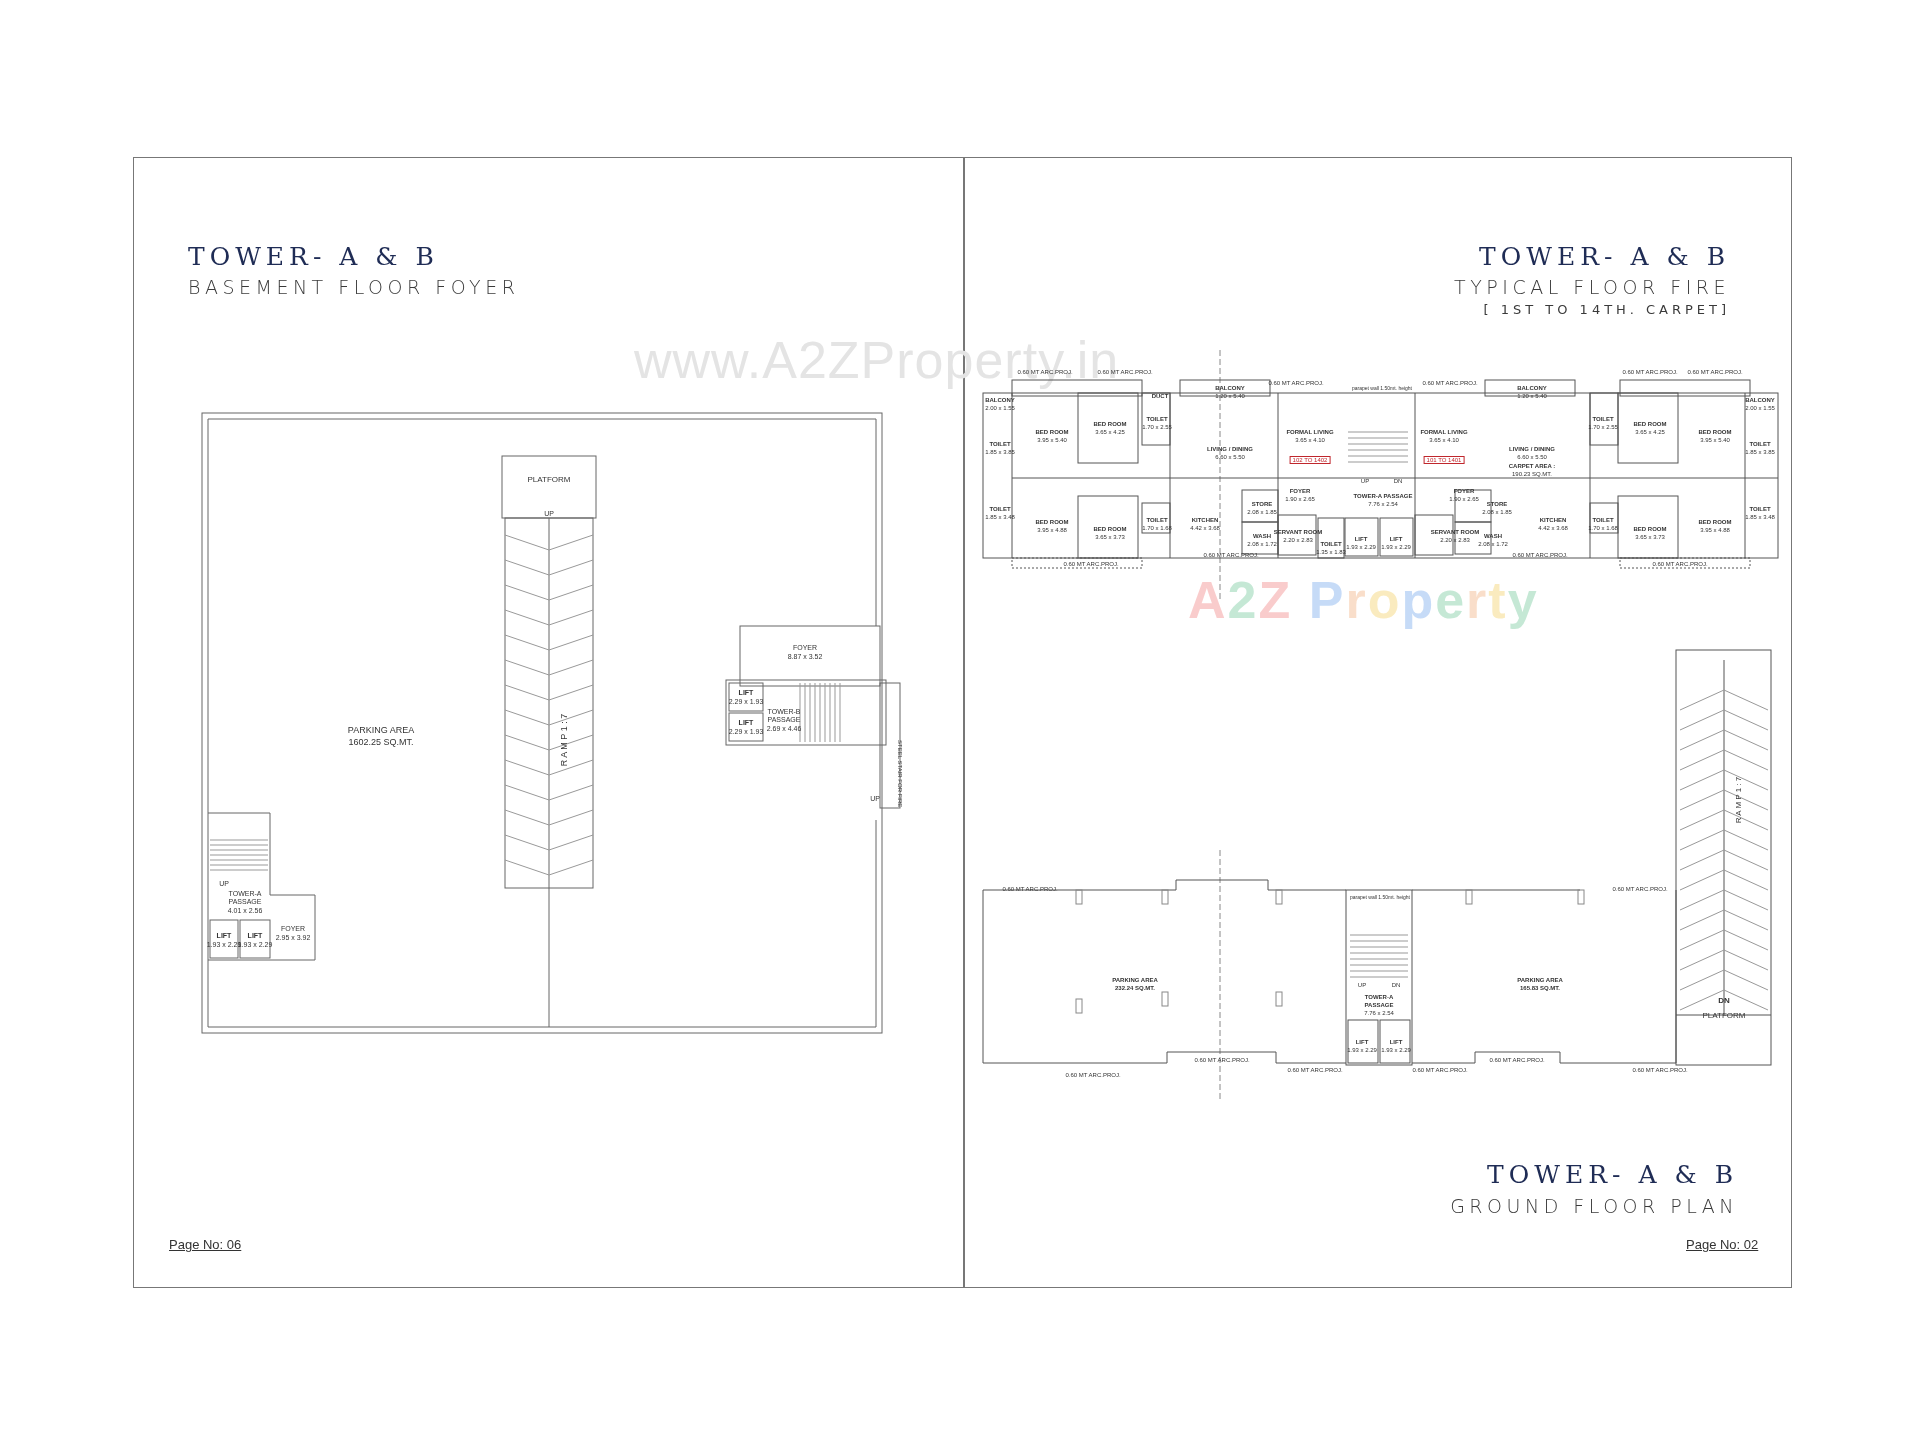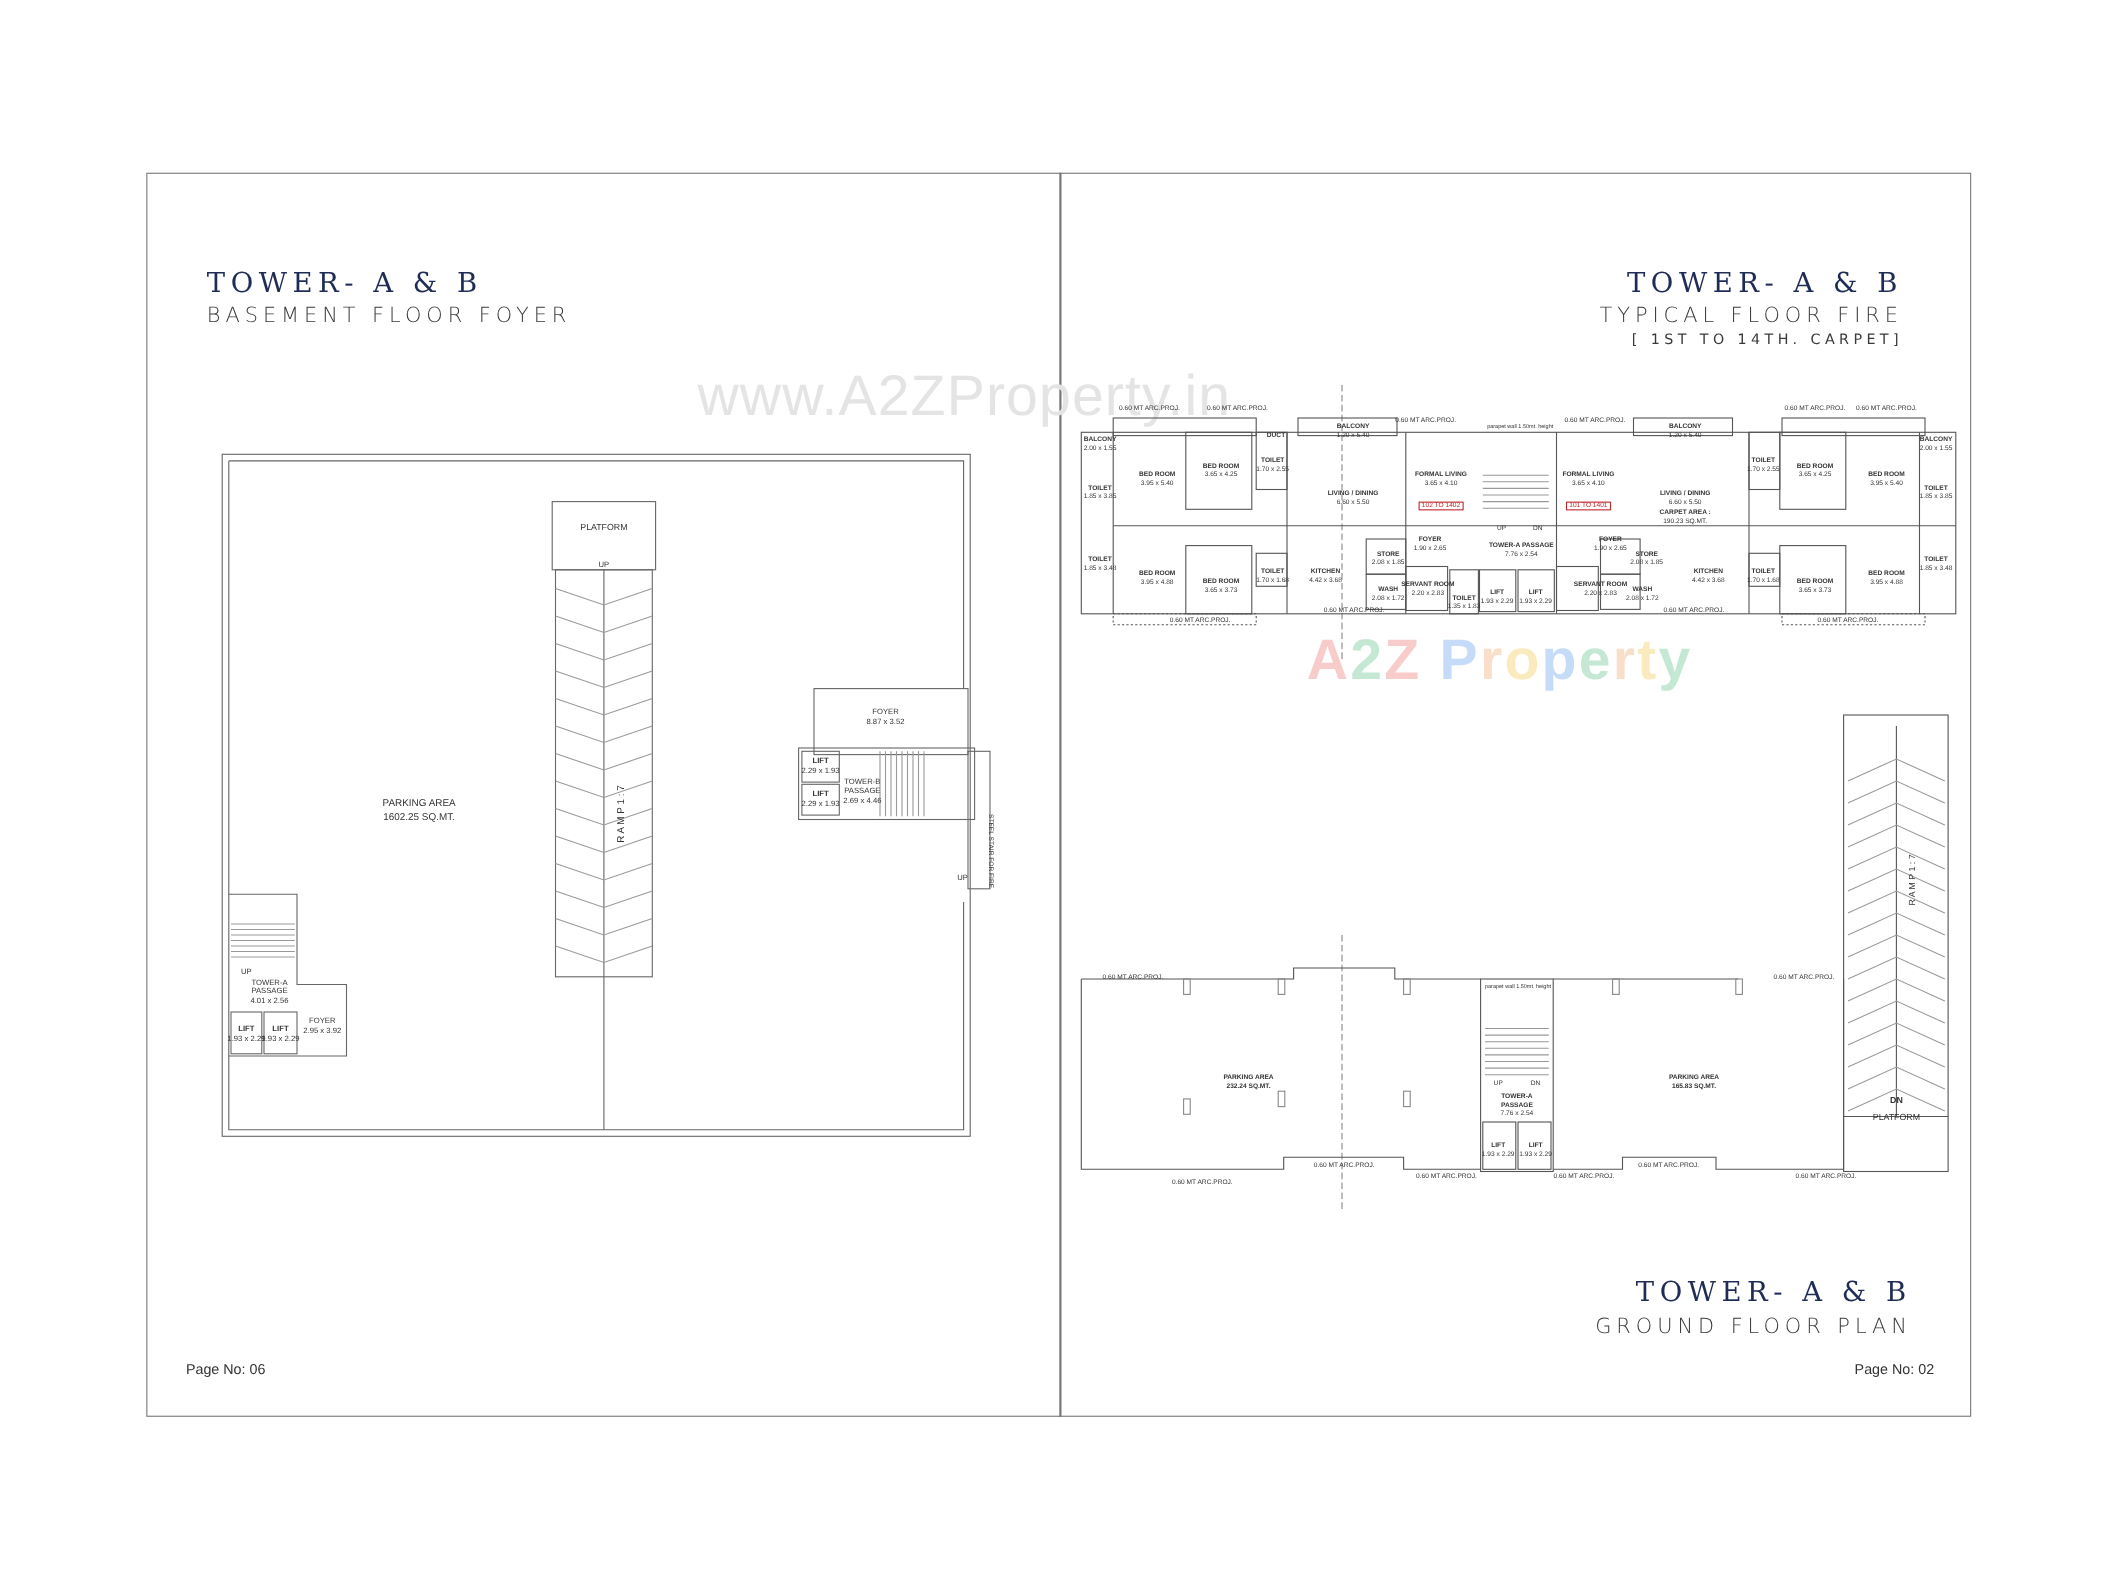--- a/index.html
+++ b/index.html
@@ -2,21 +2,21 @@
 <html><head>
 <meta charset="utf-8">
 <style>
   html,body{margin:0;padding:0;background:#fff;}
   body{width:1920px;height:1440px;position:relative;overflow:hidden;font-family:"Liberation Sans",sans-serif;color:#333;}
   .sheet{position:absolute;left:133px;top:157px;width:1659px;height:1131px;border:1.5px solid #777;box-sizing:border-box;}
   .divider{position:absolute;left:963px;top:157px;width:1.5px;height:1131px;background:#777;}
   .title-main{position:absolute;font-family:"DejaVu Serif",serif;color:#1f2c55;font-size:25px;letter-spacing:5px;white-space:nowrap;}
   .title-sub{position:absolute;font-family:"DejaVu Sans",sans-serif;color:#3a3a3a;font-size:19px;letter-spacing:4.5px;white-space:nowrap;font-weight:300;}
   .title-sub2{position:absolute;font-family:"DejaVu Sans",sans-serif;color:#3a3a3a;font-size:13px;letter-spacing:4px;white-space:nowrap;}
-  .page-no{position:absolute;font-size:13px;color:#333;}
+  .page-no{position:absolute;font-size:13px;color:#333;text-decoration:underline;}
   .wm1{position:absolute;left:634px;top:330px;font-size:52px;color:#e4e4e4;letter-spacing:1px;white-space:nowrap;}
   .wm2{position:absolute;left:1188px;top:570px;font-size:52px;font-weight:bold;white-space:nowrap;letter-spacing:2px;}
   .wm2 span{opacity:.35}
   .plan{position:absolute;}
   .lbl{position:absolute;font-size:7px;color:#333;text-align:center;line-height:8px;white-space:nowrap;transform:translateX(-50%);}
   .lbl b{font-weight:bold;}
   .lbl-lg{font-size:9px;line-height:11px;}
   .red{color:#c0262c;border:1px solid #c0262c;padding:0 2px;}
 </style>
 </head>

